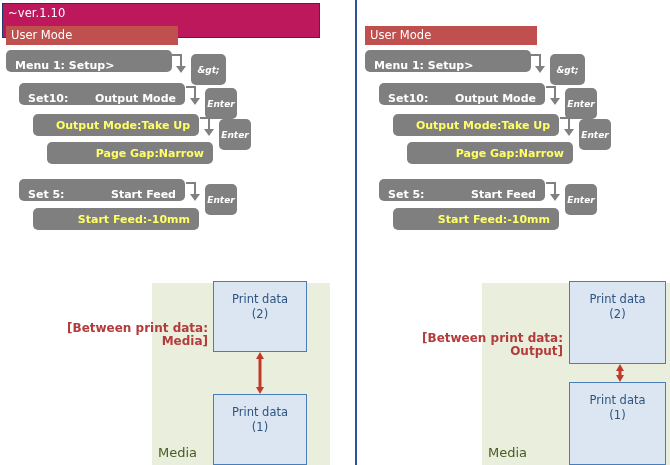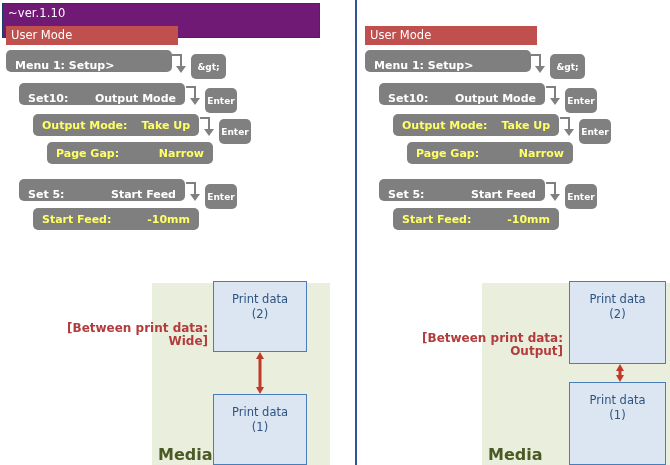--- a/index.html
+++ b/index.html
@@ -18,21 +18,21 @@
 
   .divider{
     position:absolute;left:355px;top:0;width:2px;height:465px;
     background:#2f5597;
   }
 
   
   .titlebar{
     position:absolute;
     height:35px;
-    background:#701a75;
+    background:#be185d;
     border:1px solid #1b3c66;
     color:#ffffff;
     font-size:11.5px;
     line-height:18px;
     padding-left:5px;
     box-sizing:border-box;
     white-space:nowrap;
     letter-spacing:0.1px;
   }
 
@@ -58,39 +58,40 @@
     box-sizing:border-box;
     padding:0 9px;
     display:flex;
     align-items:center;
     justify-content:space-between;
     font-size:11px;
     font-weight:bold;
     white-space:nowrap;
   }
   .mbox.white{color:#ffffff;align-items:flex-end;}
-  .mbox.yellow{color:#ffff66;}
+  .mbox.yellow{color:#ffff66;justify-content:flex-end;}
   .mbox .lbl{}
   .mbox .val{}
 
   
   .keybtn{
     position:absolute;
-    height:25px;
+    height:31px;
     background:#808080;
     border-radius:5px;
     color:#ffffff;
     font-size:9px;
     font-weight:bold;
     display:flex;
     align-items:center;
     justify-content:center;
     box-sizing:border-box;
     padding:0 0;
     white-space:nowrap;
+    font-style:italic;
   }
 
   
   .hook{
     position:absolute;
     width:13px;height:20px;
   }
   .hook .htop{
     position:absolute;left:0;top:0;width:10px;height:2px;background:#808080;
   }
@@ -105,22 +106,22 @@
     border-top:7px solid #808080;
   }
 
   
   .media{
     position:absolute;
     background:#eaeedc;
   }
   .media-label{
     position:absolute;
-    font-size:16px;
-    font-weight:bold;
+    font-size:13px;
+    font-weight:normal;
     color:#4a5a24;
     white-space:nowrap;
   }
   .pdbox{
     position:absolute;
     background:#dce6f2;
     border:1.5px solid #4a7ebb;
     box-sizing:border-box;
     color:#2d5480;
     font-size:11.5px;
@@ -229,21 +230,21 @@
 
     <div class="pdbox" style="left:213px;top:394px;width:94px;height:71px;">
       <span>Print data</span>
       <span class="l2">(1)</span>
     </div>
 
     <div class="media-label" style="left:158px;top:445px;">Media</div>
 
     <div class="annot" style="left:58px;top:322px;width:150px;">
       <span>[Between print data:</span><br>
-      <span>Wide]</span>
+      <span>Media]</span>
     </div>
   </div>
 
   <div class="divider"></div>
 
   <div class="panel" id="panel-right">
 
 
     <div class="usermode" style="left:7px;top:26px;width:172px;">User Mode</div>
 

